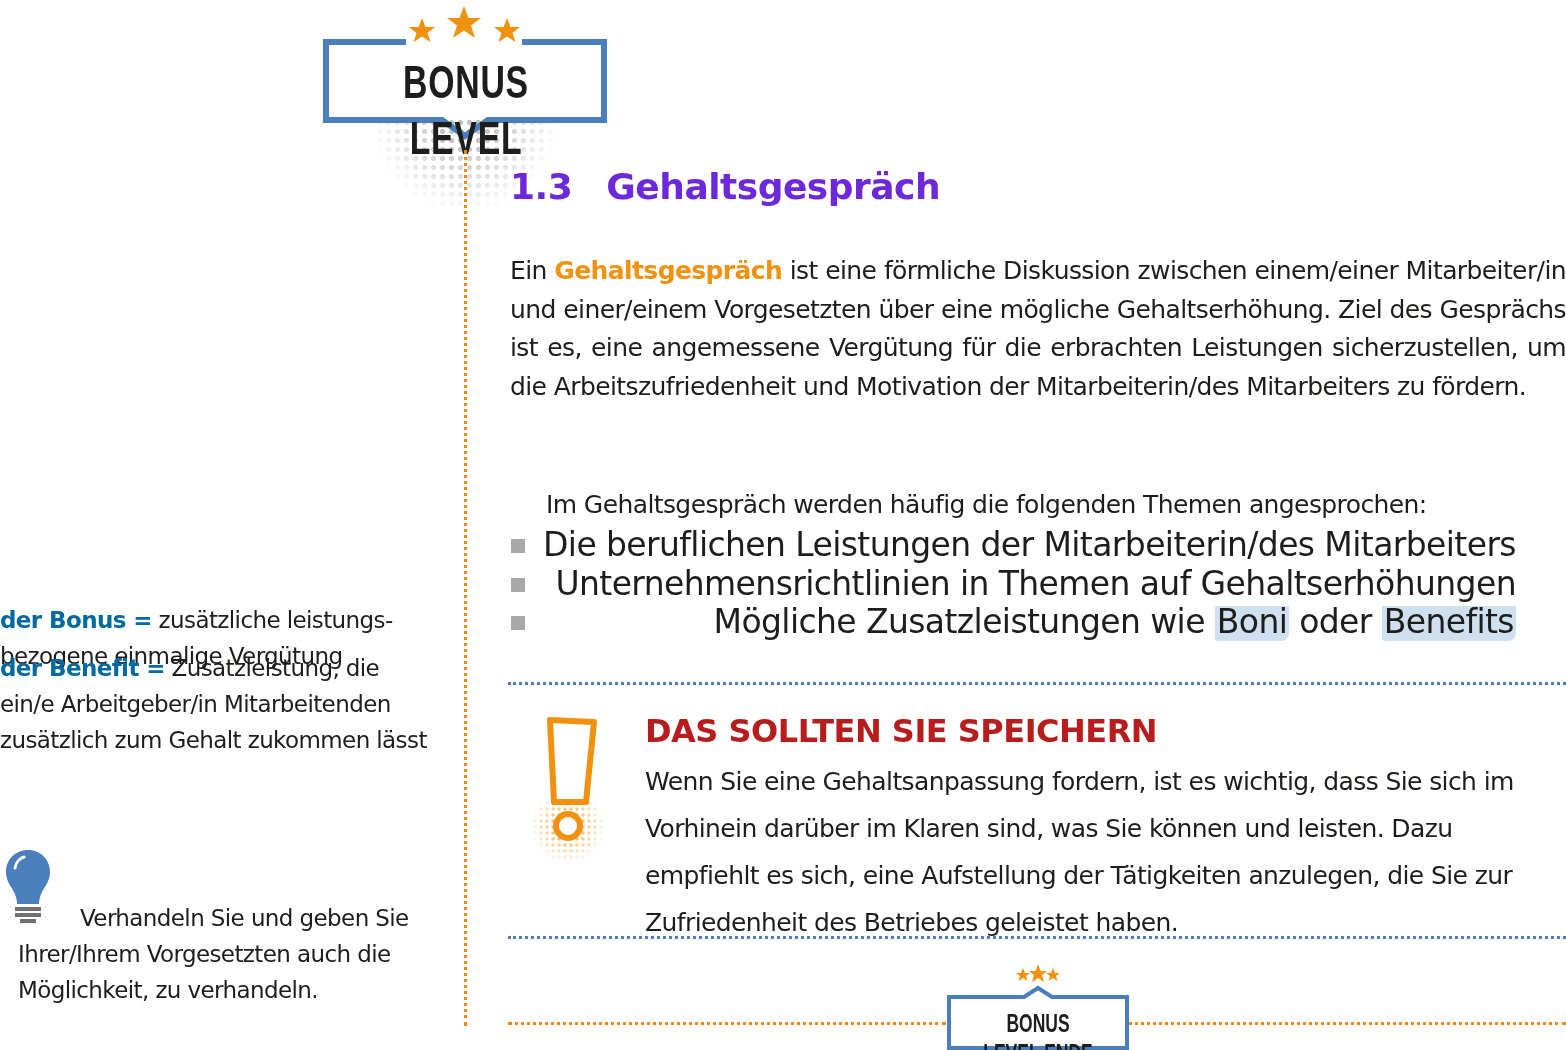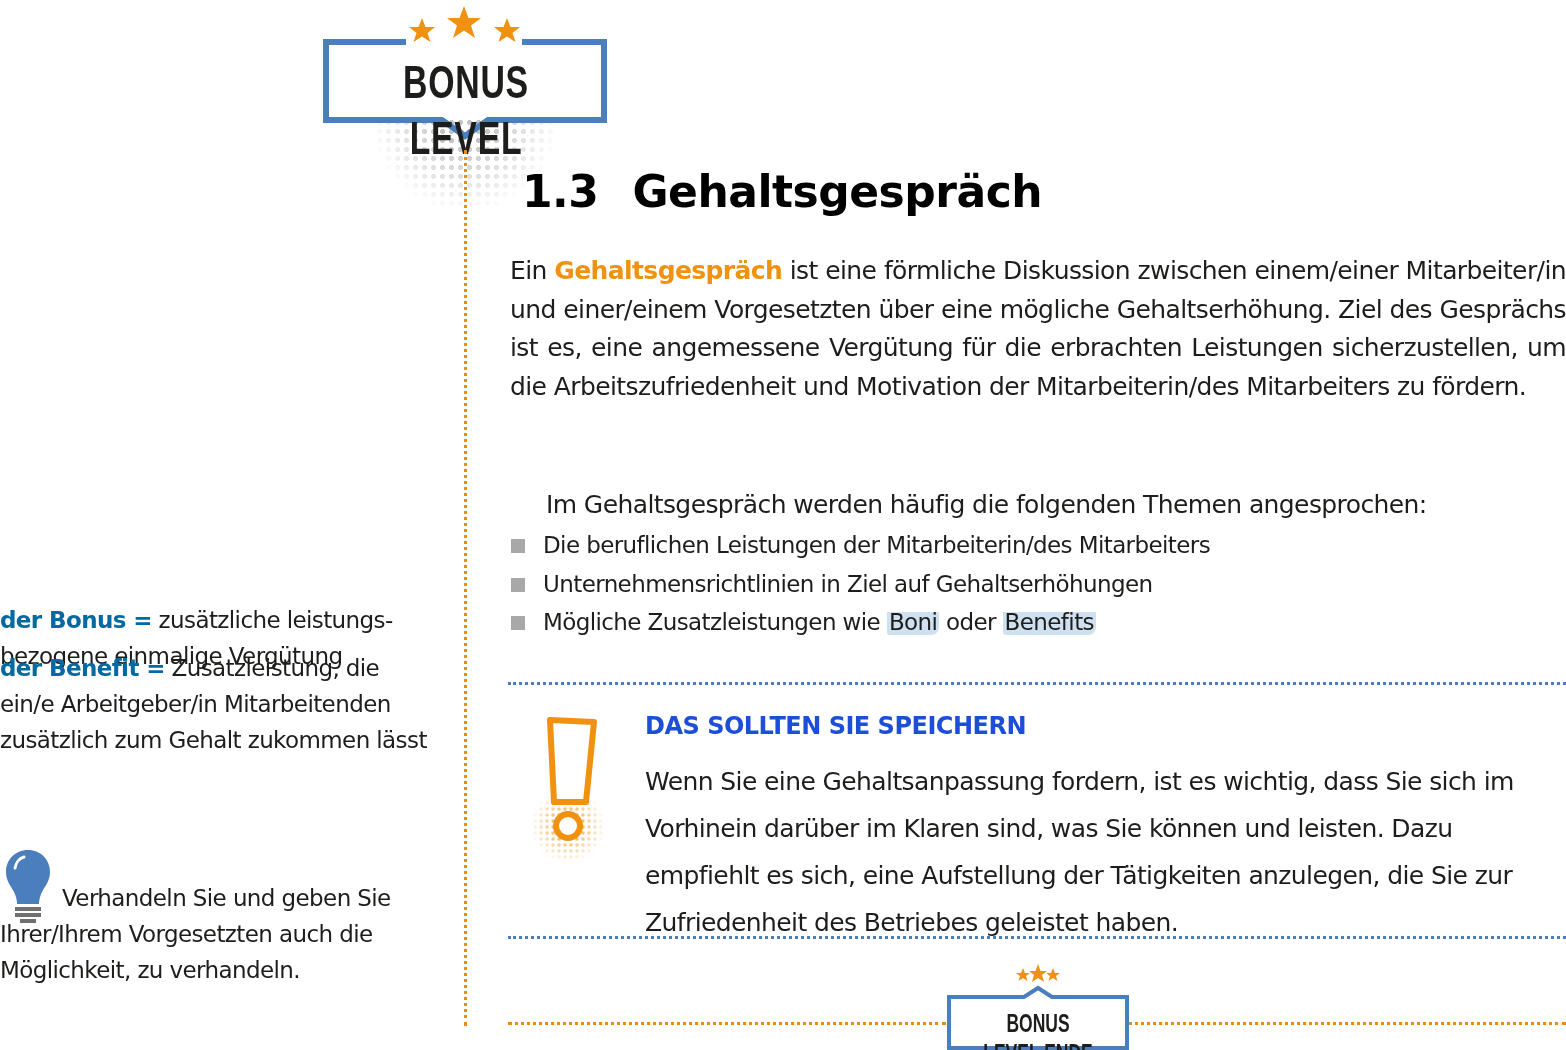--- a/index.html
+++ b/index.html
@@ -24,46 +24,46 @@
     letter-spacing: 1px; color: #1d1d1b; transform: scaleX(0.72); transform-origin: center;
     line-height: 56px;
   }
 
   .vline {
     position: absolute; left: 464px; top: 150px; height: 876px; width: 0;
     border-left: 3px dotted #ee8a12;
   }
 
   .section-title {
-    position: absolute; left: 522px; top: 166px;
-    font-family: "DejaVu Sans", sans-serif; font-weight: bold; font-size: 44px; color: #000000;
+    position: absolute; left: 510px; top: 166px;
+    font-family: "DejaVu Sans", sans-serif; font-weight: bold; font-size: 36px; color: #6d28d9;
     letter-spacing: -0.5px;
   }
   .section-title .num { margin-right: 34px; }
 
   .para {
     position: absolute; left: 510px; width: 1056px;
     font-family: "DejaVu Sans", sans-serif; font-size: 25px; line-height: 38.5px;
     letter-spacing: -0.6px;
   }
   .para b { font-weight: normal; }
   .para .hl-orange { color: #f0920f; font-weight: bold; }
   .justified { text-align: justify; text-align-last: left; }
 
   .bullets { position: absolute; left: 510px; top: 526px; margin: 0; padding: 0; list-style: none;
-    font-family: "DejaVu Sans", sans-serif; font-size: 23px; line-height: 38.5px; letter-spacing: -0.6px; }
+    font-family: "DejaVu Sans", sans-serif; font-size: 33px; line-height: 38.5px; letter-spacing: -0.6px; text-align: right; }
   .bullets li { position: relative; padding-left: 33px; }
   .bullets li .sq { position: absolute; left: 1px; top: 13px; width: 14px; height: 14px; background: #a8a8a8; }
   .marker { background: linear-gradient(180deg, transparent 10%, #cfe0f0 10%, #cfe0f0 100%); padding: 0 2px; border-radius: 4px 2px 8px 3px; }
 
   .hdots { position: absolute; height: 0; border-top: 3px dotted #4a7ebd; }
 
   .remember-title {
     position: absolute; left: 645px; top: 712px;
-    font-family: "DejaVu Sans", sans-serif; font-weight: bold; font-size: 24px; color: #1d4ed8;
+    font-family: "DejaVu Sans", sans-serif; font-weight: bold; font-size: 32px; color: #b91c1c;
     letter-spacing: -0.5px;
   }
   .remember-body {
     position: absolute; left: 645px; top: 758px; width: 920px;
     font-family: "DejaVu Sans", sans-serif; font-size: 25px; line-height: 47px; letter-spacing: -0.6px;
   }
 
   .exclaim { position: absolute; left: 520px; top: 710px; }
 
   .sidebar { position: absolute; left: 0; width: 430px;
@@ -104,21 +104,21 @@
 <div class="para justified" style="top:252px;">
   <span>Ein </span><span class="hl-orange">Gehaltsgespräch</span><span> ist eine </span><b>förmliche Diskussion</b><span> zwischen einem/einer Mitar­beiter/in und einer/einem Vorgesetzten </span><b>über eine mögliche Gehaltserhöhung.</b><span> Ziel des Gesprächs ist es, eine angemessene Vergütung für die erbrachten Leistungen sicherzustellen, um die Arbeitszufriedenheit und Motivation der Mitarbeiterin/des Mitarbeiters zu fördern.</span>
 </div>
 
 <div class="para" style="top:486px;margin-left:36px;">
   <span>Im Gehaltsgespräch werden häufig die </span><b>folgenden Themen</b><span> angesprochen:</span>
 </div>
 
 <ul class="bullets">
   <li><span class="sq"></span><span>Die beruflichen Leistungen der Mitarbeiterin/des Mitarbeiters</span></li>
-  <li><span class="sq"></span><span>Unternehmensrichtlinien in Ziel auf Gehaltserhöhungen</span></li>
+  <li><span class="sq"></span><span>Unternehmensrichtlinien in Themen auf Gehaltserhöhungen</span></li>
   <li><span class="sq"></span><span>Mögliche Zusatzleistungen wie </span><span class="marker">Boni</span><span> oder </span><span class="marker">Benefits</span></li>
 </ul>
 
 <div class="hdots" style="left:508px; top:682px; width:1058px;"></div>
 
 <svg class="exclaim" width="100" height="160" viewBox="0 0 100 160">
   <defs>
     <pattern id="dotp" width="6" height="6" patternUnits="userSpaceOnUse">
       <circle cx="3" cy="3" r="1.8" fill="#f0920f"></circle>
     </pattern>
@@ -147,21 +147,21 @@
   <span class="term">der Benefit =</span><span> Zusatzleistung, die ein/e Arbeitgeber/in Mitarbei­tenden zusätzlich zum Gehalt zukommen lässt</span>
 </div>
 
 <svg class="bulb" width="48" height="76" viewBox="0 0 48 76">
   <path d="M24,2 C11,2 2,12 2,24 C2,33 7,38 10,44 C12,48 13,52 13,56 L35,56 C35,52 36,48 38,44 C41,38 46,33 46,24 C46,12 37,2 24,2 Z" fill="#4a7ebd"></path>
   <path d="M11,20 C12,14 16,10 20,9" fill="none" stroke="#ffffff" stroke-width="3" stroke-linecap="round"></path>
   <rect x="11" y="59" width="26" height="4" fill="#707070"></rect>
   <rect x="11" y="65" width="26" height="4" fill="#707070"></rect>
   <rect x="16" y="71" width="16" height="4" fill="#707070"></rect>
 </svg>
-<div class="sidebar" style="top:880px; text-indent:62px;">Verhandeln Sie und geben Sie Ihrer/Ihrem Vorgesetzten auch die Möglichkeit, zu verhandeln.</div>
+<div class="sidebar" style="top:900px; text-indent:62px;padding-left:18px;">Verhandeln Sie und geben Sie Ihrer/Ihrem Vorgesetzten auch die Möglichkeit, zu verhandeln.</div>
 
 <div class="footer-dots-left"></div>
 <div class="footer-dots-right"></div>
 <svg class="end-badge" width="184" height="86" viewBox="0 0 184 86">
   <polygon fill="#f0920f" points="77,4 79,9 84,9 80,12 81.5,17 77,14 72.5,17 74,12 70,9 75,9"></polygon>
   <polygon fill="#f0920f" points="92,0 94.5,7 101,7 96,11 98,18 92,14 86,18 88,11 83,7 89.5,7"></polygon>
   <polygon fill="#f0920f" points="107,4 109,9 114,9 110,12 111.5,17 107,14 102.5,17 104,12 100,9 105,9"></polygon>
   <path d="M3,84 L3,33 L78,33 L92,24 L106,33 L181,33 L181,84 Z" fill="#ffffff" stroke="#4a7ebd" stroke-width="4"></path>
 </svg>
 <div class="end-text">BONUS LEVEL ENDE</div>

